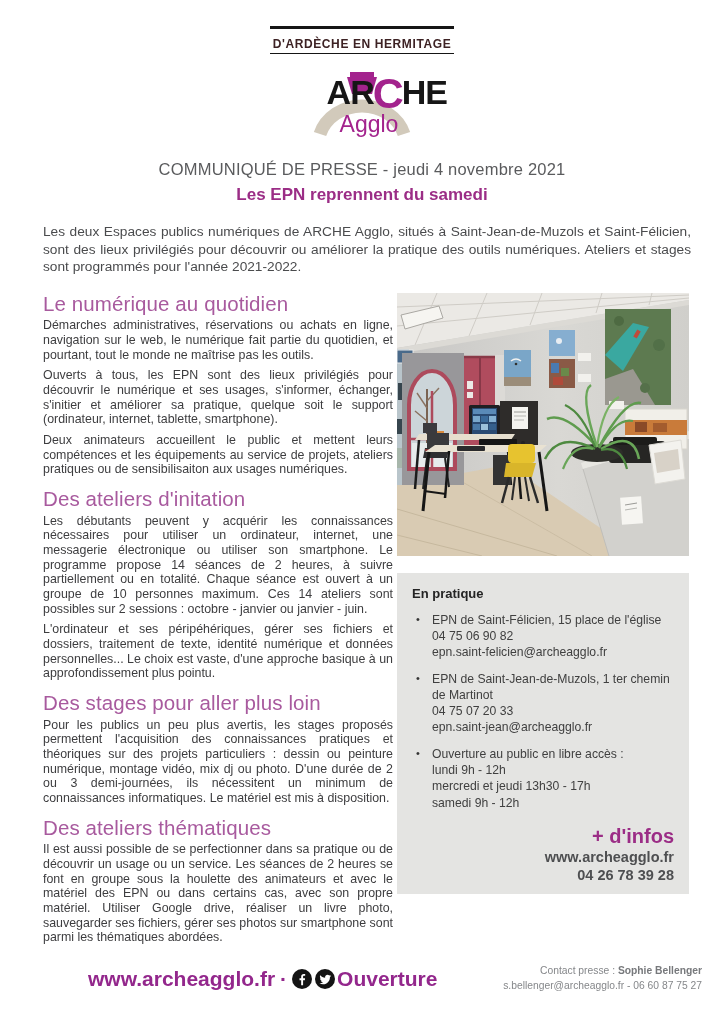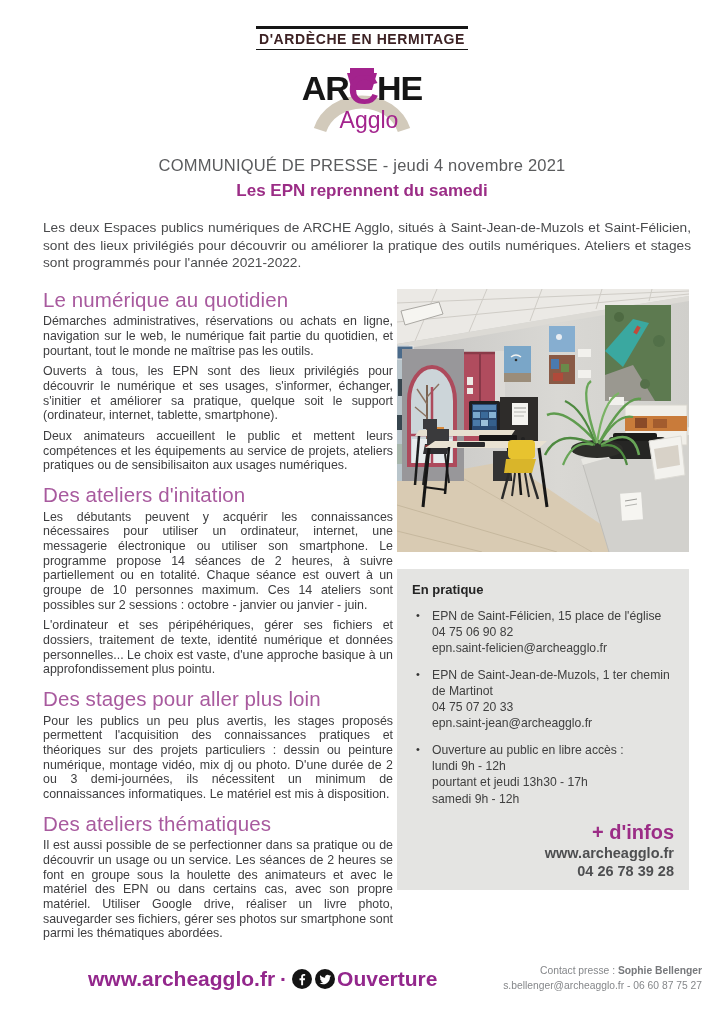--- a/index.html
+++ b/index.html
@@ -7,29 +7,29 @@
     width:724px;height:1024px;background:#ffffff;overflow:hidden;
     font-family:"Liberation Sans","DejaVu Sans",sans-serif;
     position:relative;color:#3e3e40;
   }
   .page{position:relative;width:724px;height:1024px;}
 
   
   .masthead{padding-top:26px;text-align:center;}
   .logo{display:inline-block;}
   .logo-tagline{
-    display:inline-block;font-size:14px;font-weight:bold;letter-spacing:.6px;
+    display:inline-block;font-size:12px;font-weight:bold;letter-spacing:.6px;
     color:#3d2224;border-top:3px solid #151515;border-bottom:1px solid #151515;
-    padding:2px 3px 2px 3px;
+    padding:8px 3px 2px 3px;
   }
   .logo-mark{position:relative;width:170px;margin:2px auto 0;height:78px;}
   .logo-arc-svg{position:absolute;left:50%;top:0;transform:translateX(-50%);}
   .logo-word{
     position:relative;font-weight:800;font-size:34px;letter-spacing:-1px;
-    color:#161616;line-height:1;margin-top:18px;white-space:nowrap;
+    color:#161616;line-height:1;margin-top:18px;white-space:nowrap;text-align:right;
   }
   .logo-word .logo-c{
     color:#a3238d;font-size:43px;font-weight:700;vertical-align:-4px;margin:0 -1px;
   }
   .logo-sub{position:relative;color:#a3238d;font-size:23px;line-height:1;margin-top:-2px;margin-left:14px;}
   .kicker{margin-top:10px;font-size:16.5px;color:#5a5b5d;letter-spacing:.2px;}
   .doc-title{margin:6px 0 0;font-size:17px;font-weight:bold;color:#9b2d86;}
 
   
   .intro{
@@ -302,21 +302,21 @@
               <div>EPN de Saint-Jean-de-Muzols, 1 ter chemin de Martinot</div>
               <div>04 75 07 20 33</div>
               <div>epn.saint-jean@archeagglo.fr</div>
             </div>
           </li>
           <li class="box-item">
             <span class="bullet">•</span>
             <div class="box-item-lines">
               <div>Ouverture au public en libre accès :</div>
               <div>lundi 9h - 12h</div>
-              <div>pourtant et jeudi 13h30 - 17h</div>
+              <div>mercredi et jeudi 13h30 - 17h</div>
               <div>samedi 9h - 12h</div>
             </div>
           </li>
         </ul>
         <div class="infos">
           <div class="infos-label">+ d'infos</div>
           <div class="infos-site">www.archeagglo.fr</div>
           <div class="infos-phone">04 26 78 39 28</div>
         </div>
       </aside>

